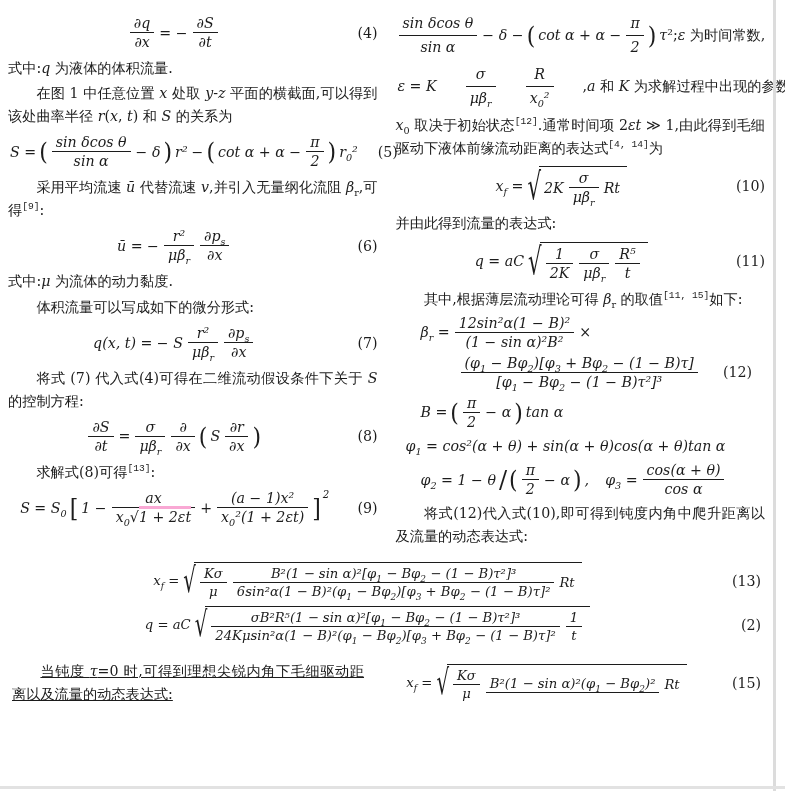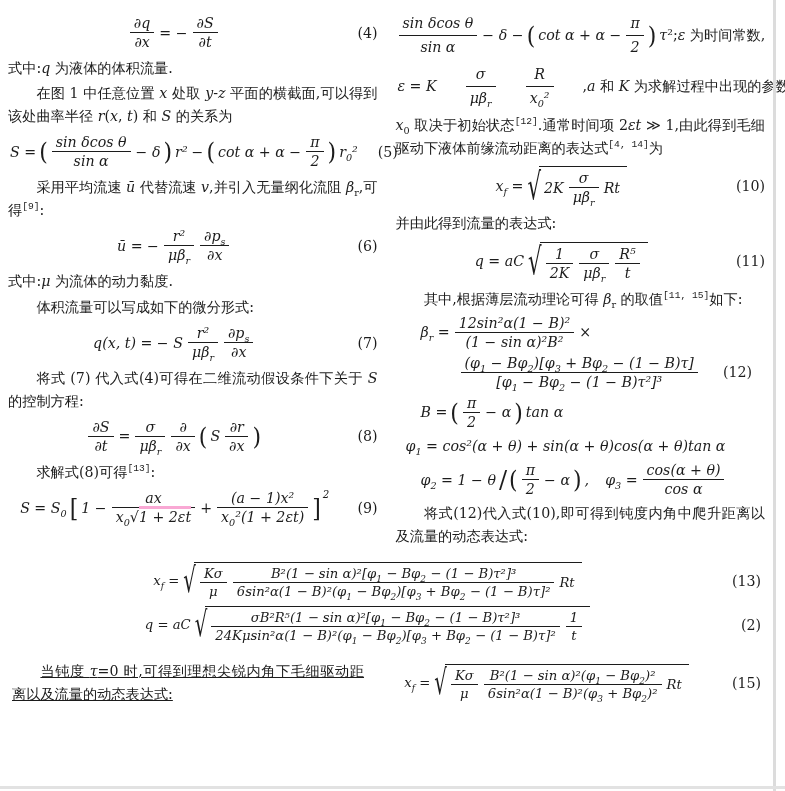--- a/index.html
+++ b/index.html
@@ -370,21 +370,20 @@
           <span class="t">x<sub>f</sub> =</span>
           <span class="sq tall">
             <span class="radg">√</span>
             <span class="rc">
               <span class="fr">
                   <span class="nu">Kσ</span>
                   <span class="de">μ</span>
                 </span>
               <span class="fr">
                   <span class="nu">B²(1 − sin α)²(φ<sub>1</sub> − Bφ<sub>2</sub>)²</span>
-                  <span class="de">6sin²α(1 − B)²(φ<sub>3</sub> + Bφ<sub>2</sub>)²</span>
                 </span>
               <span class="t">Rt</span>
             </span>
           </span>
         </span>
         <span class="eqtag">(15)</span>
       </div>
     </div>
   </div>
 </div>

